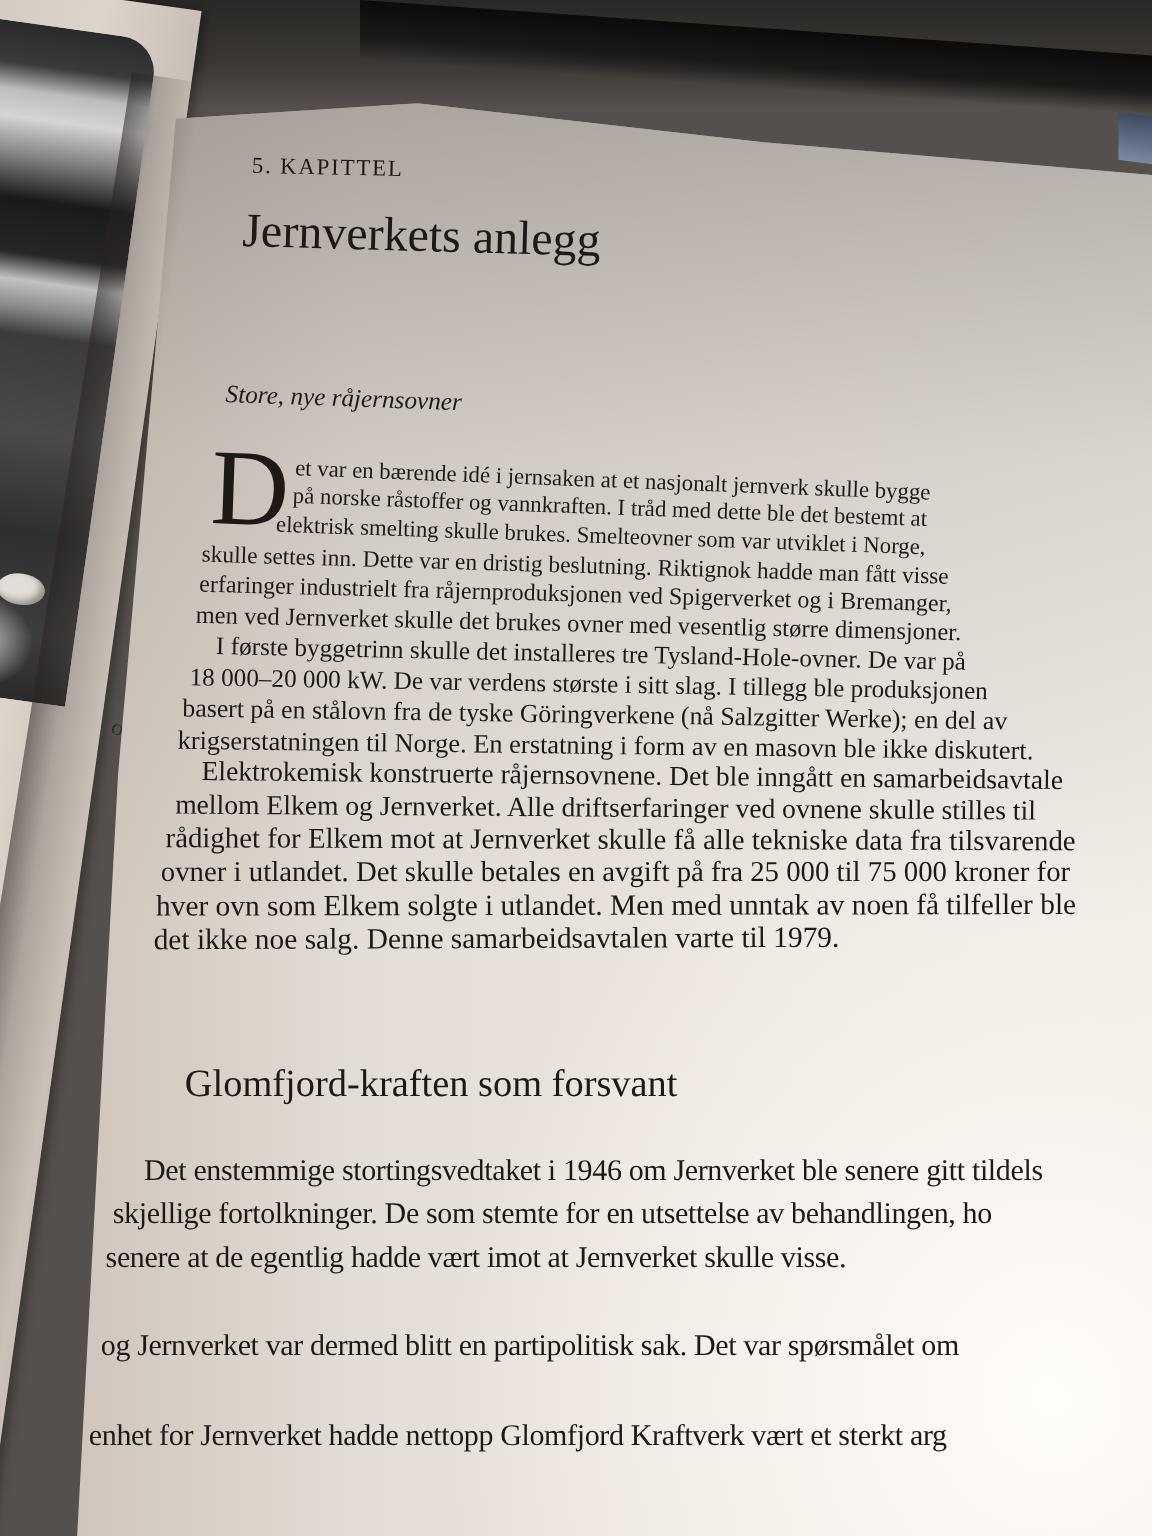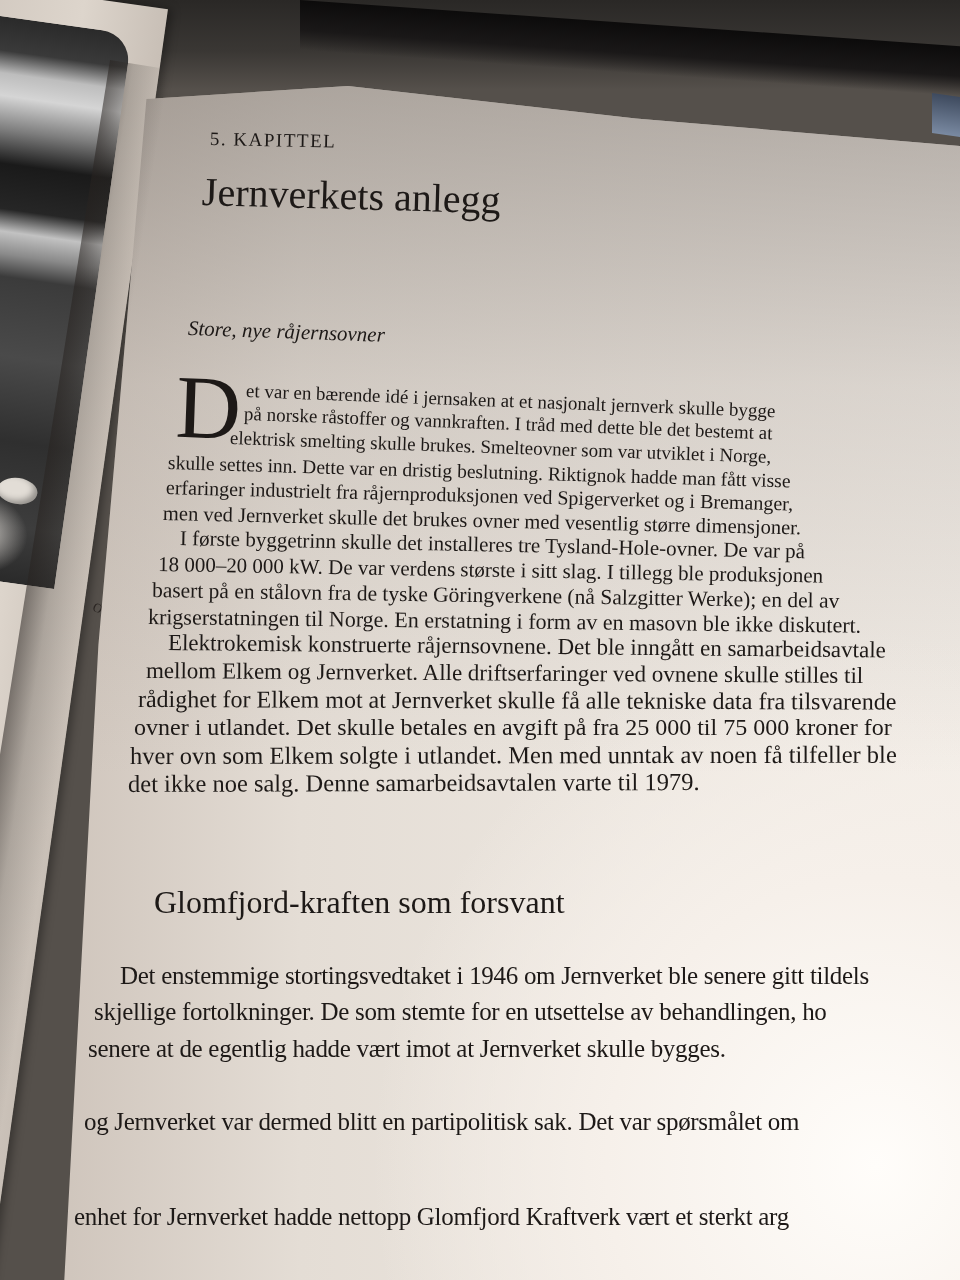--- a/index.html
+++ b/index.html
@@ -179,17 +179,17 @@
     <div class="line p2" style="left:146px;top:658px;transform:rotate(0.4deg);">mellom Elkem og Jernverket. Alle driftserfaringer ved ovnene skulle stilles til</div>
     <div class="line p2" style="left:138px;top:686px;transform:rotate(0.2deg);font-size:24px;">rådighet for Elkem mot at Jernverket skulle få alle tekniske data fra tilsvarende</div>
     <div class="line p2" style="left:134px;top:714px;transform:rotate(0deg);font-size:24px;">ovner i utlandet. Det skulle betales en avgift på fra 25 000 til 75 000 kroner for</div>
     <div class="line p2" style="left:130px;top:742px;transform:rotate(-0.1deg);font-size:24.5px;">hver ovn som Elkem solgte i utlandet. Men med unntak av noen få tilfeller ble</div>
     <div class="line p2" style="left:128px;top:770px;transform:rotate(-0.2deg);font-size:24.5px;">det ikke noe salg. Denne samarbeidsavtalen varte til 1979.</div>
 
     <div class="line section2-title">Glomfjord-kraften som forsvant</div>
 
     <div class="line p3" style="left:120px;top:962px;">Det enstemmige stortingsvedtaket i 1946 om Jernverket ble senere gitt tildels</div>
     <div class="line p3" style="left:94px;top:998px;">skjellige fortolkninger. De som stemte for en utsettelse av behandlingen, ho</div>
-    <div class="line p3" style="left:88px;top:1035px;">senere at de egentlig hadde vært imot at Jernverket skulle bygges.</div>
+    <div class="line p3" style="left:88px;top:1035px;">senere at de egentlig hadde vært imot at Jernverket skulle visse.</div>
     <div class="line p3" style="left:84px;top:1108px;">og Jernverket var dermed blitt en partipolitisk sak. Det var spørsmålet om</div>
-    <div class="line p3" style="left:74px;top:1183px;margin-top:20px;">enhet for Jernverket hadde nettopp Glomfjord Kraftverk vært et sterkt arg</div>
+    <div class="line p3" style="left:74px;top:1183px;">enhet for Jernverket hadde nettopp Glomfjord Kraftverk vært et sterkt arg</div>
   </div>
 </div>
 
 </body></html>

